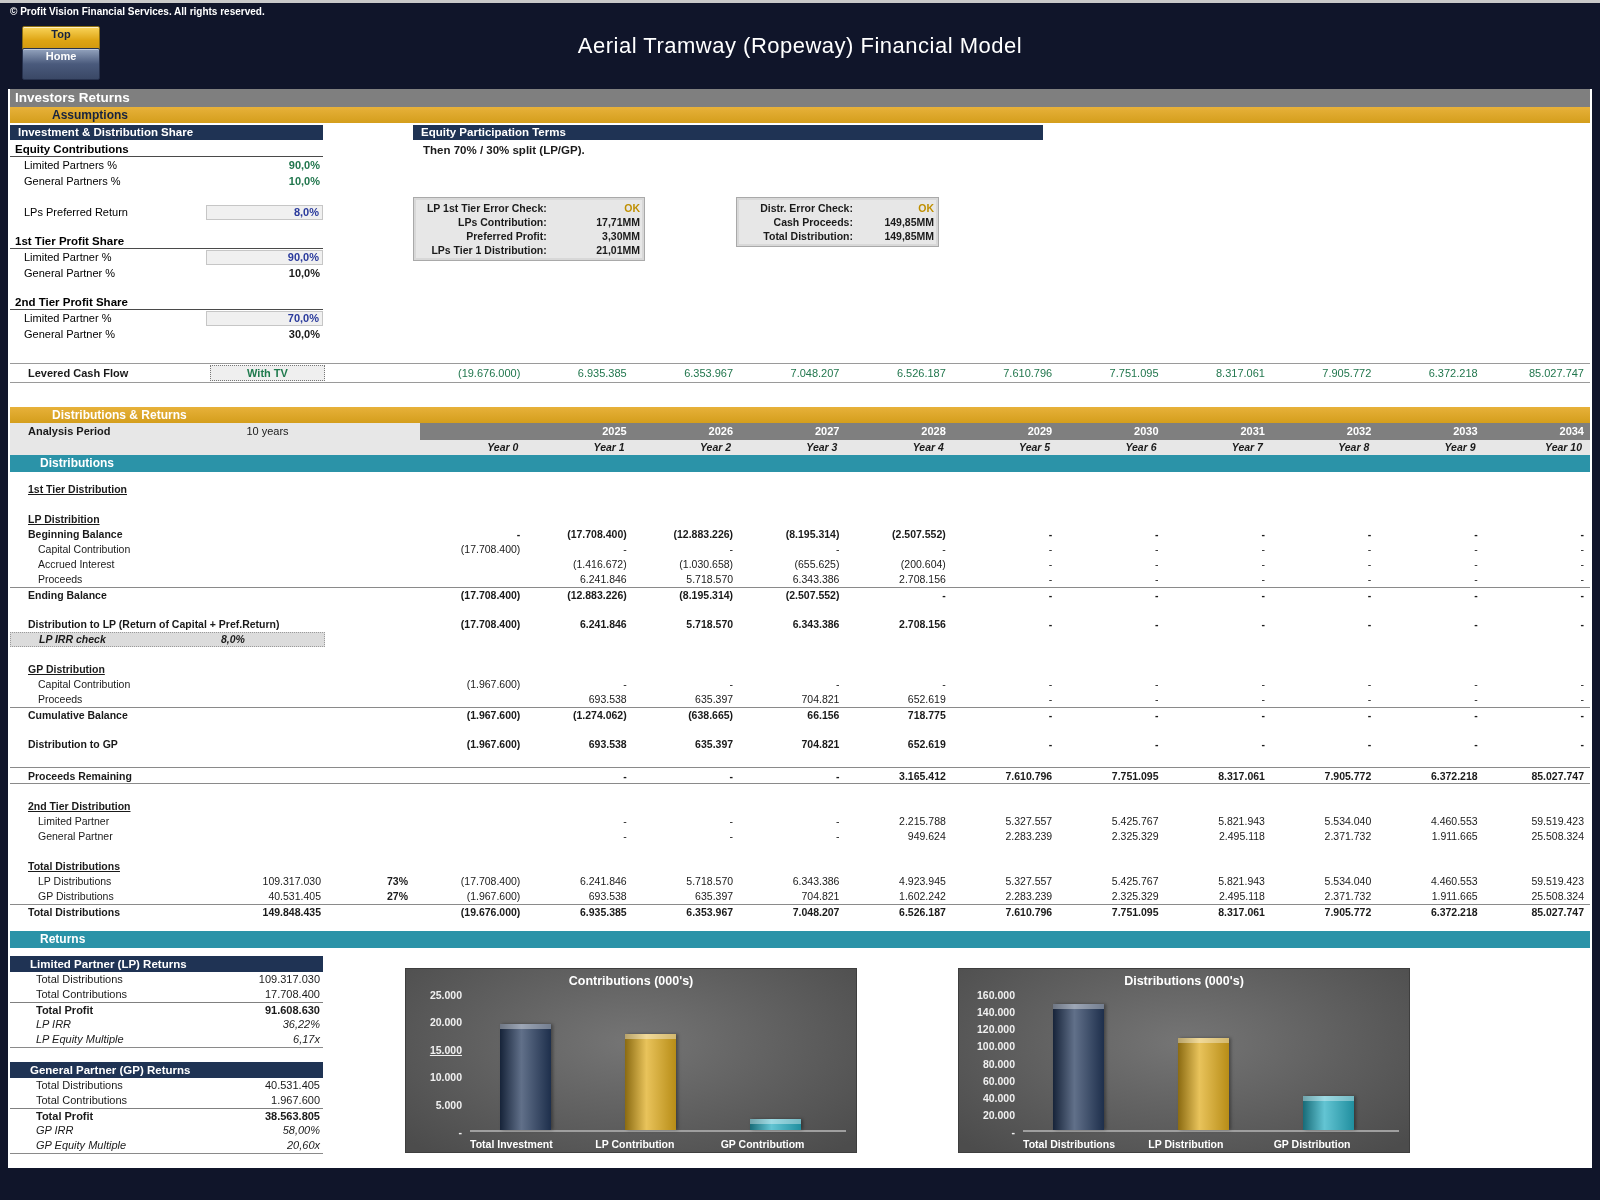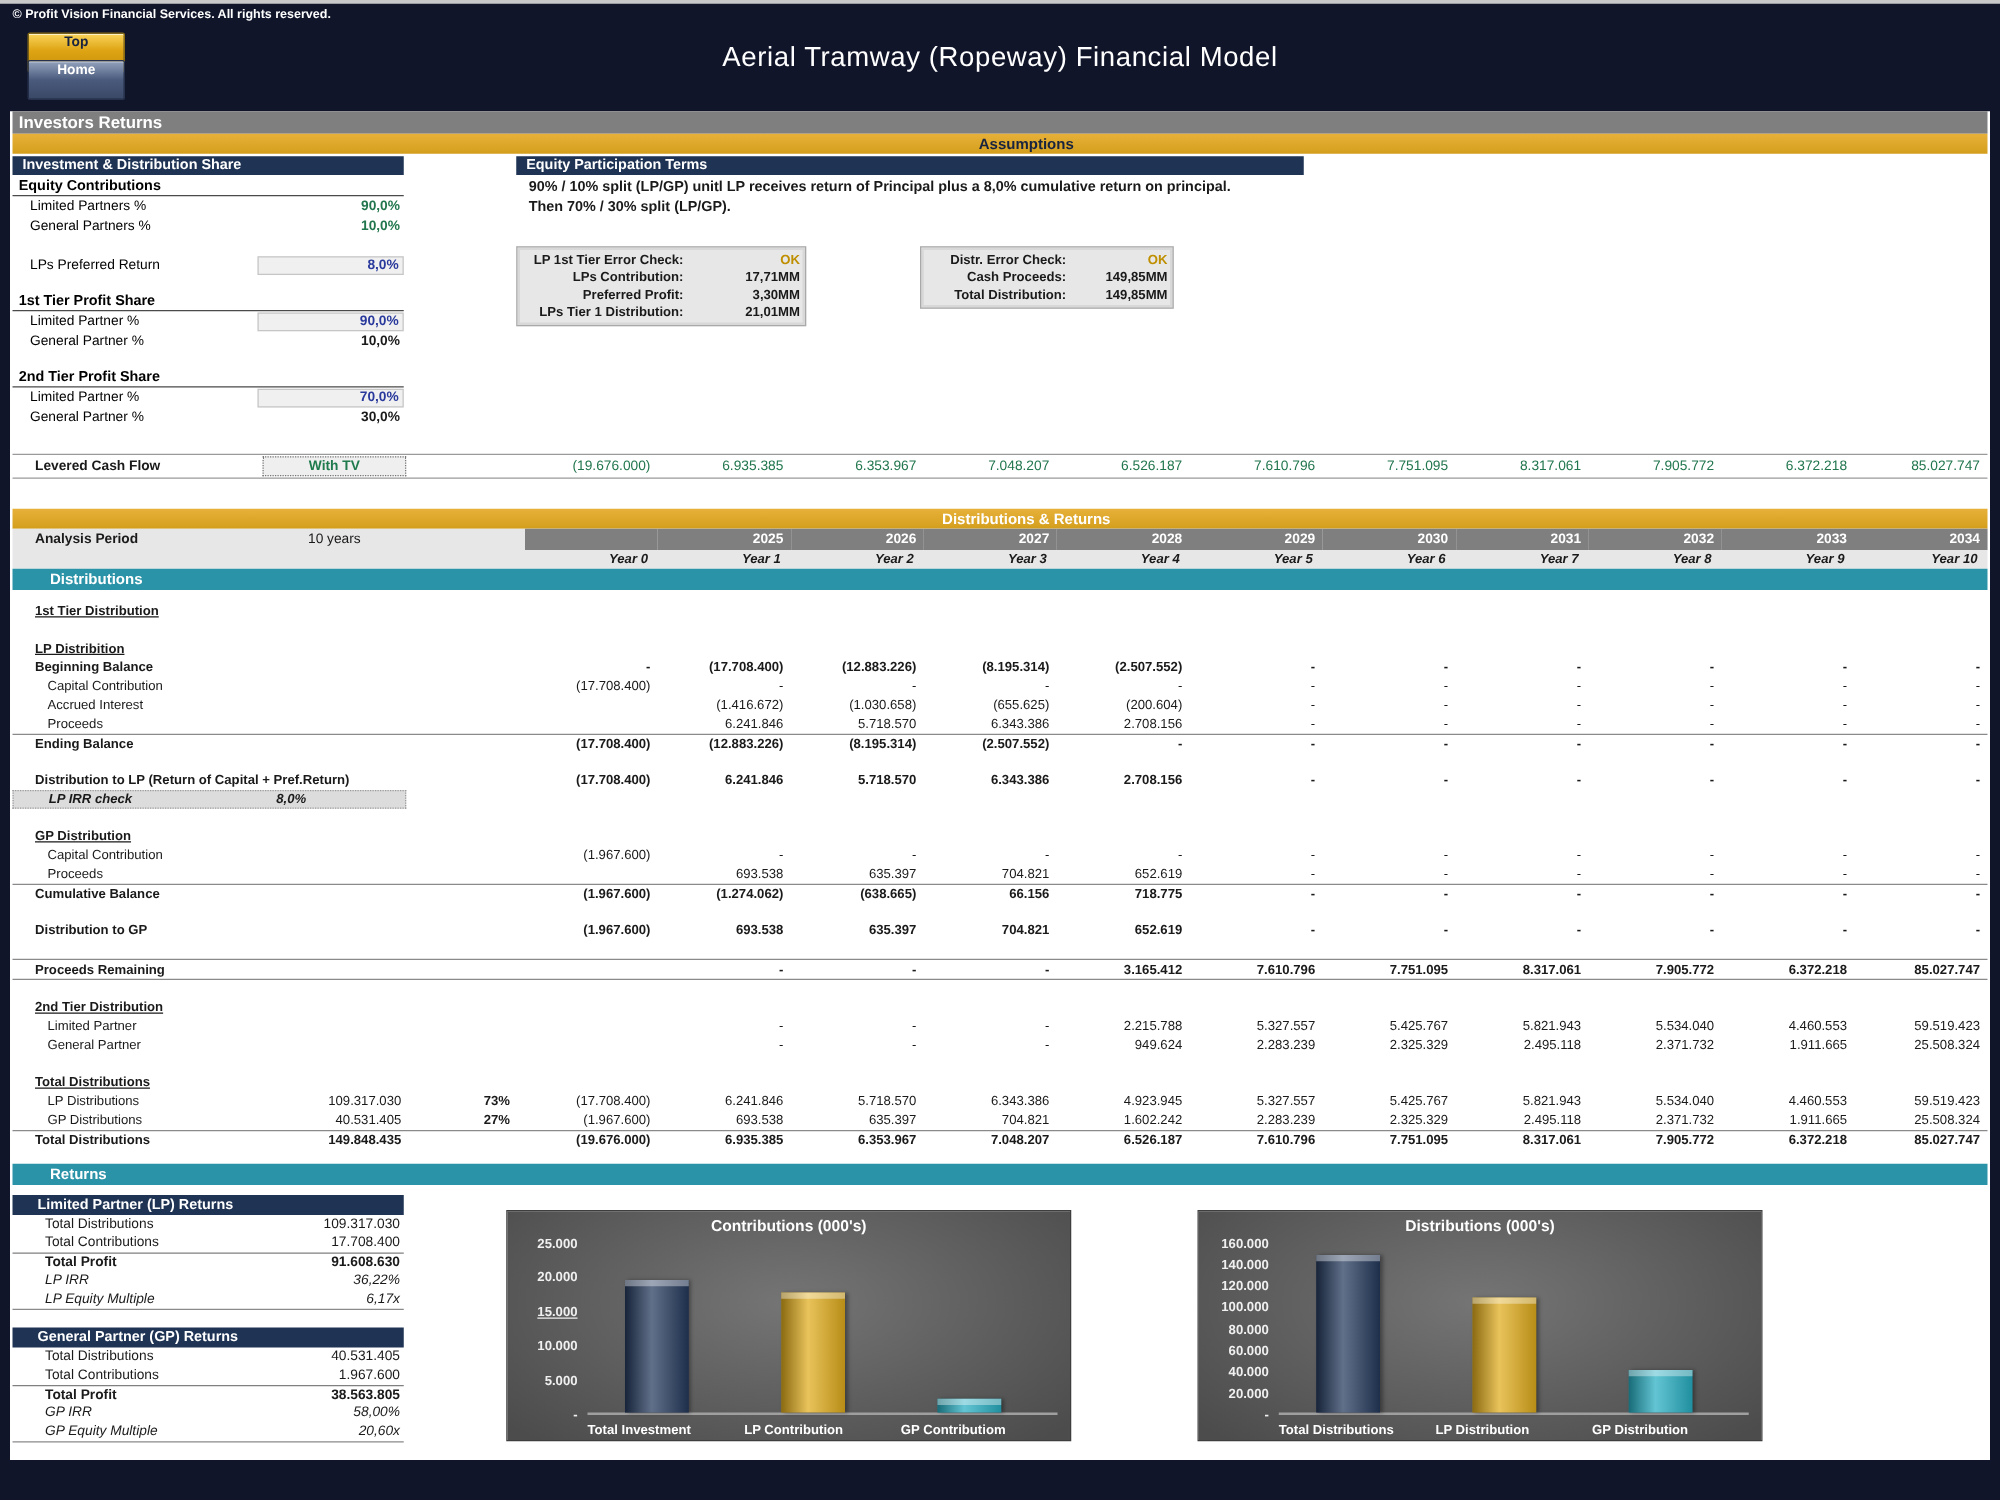--- a/index.html
+++ b/index.html
@@ -8,21 +8,21 @@
   
   .topbar{position:relative;height:86px;}
   .copyright{position:absolute;top:3px;left:10px;color:#FFFFFF;font-size:10px;font-weight:bold;}
   .btn{position:absolute;left:22px;width:78px;height:32px;text-align:center;font-size:11px;font-weight:bold;line-height:15px;border-radius:2px;cursor:pointer;}
   .btn-top{top:23px;background:linear-gradient(#F9D45A,#DEA413 45%,#C68F0B);color:#17233F;border:1px solid #8A6D12;box-shadow:inset 0 1px 0 rgba(255,255,255,.65);}
   .btn-home{top:45px;background:linear-gradient(#93A3BE,#4A5A7C 50%,#3A4866);color:#FFFFFF;border:1px solid #27324E;box-shadow:inset 0 1px 0 rgba(255,255,255,.45);}
   .title{position:absolute;top:30px;width:100%;text-align:center;color:#FFFFFF;font-size:22px;letter-spacing:.5px;}
   
   .content{position:absolute;top:86px;left:8px;right:8px;height:1079px;background:#FFFFFF;}
   .bar-gray{height:18px;background:#7F7F7F;color:#FFF;font-weight:bold;font-size:13.5px;line-height:18px;padding-left:5px;margin:0 2px;}
-  .bar-gold{height:16px;background:linear-gradient(#E7B13A,#D49E1C);color:#17233F;font-weight:bold;font-size:12px;line-height:16px;padding-left:42px;margin:0 2px;text-align:center;}
+  .bar-gold{height:16px;background:linear-gradient(#E7B13A,#D49E1C);color:#17233F;font-weight:bold;font-size:12px;line-height:16px;padding-left:42px;margin:0 2px;}
   .bar-gold.white{color:#FFFFFF;}
   .bar-teal{height:17px;background:#2B93A8;color:#FFF;font-weight:bold;font-size:12px;line-height:17px;padding-left:30px;margin:0 2px;}
   
   .assump{position:relative;height:232px;margin:0 2px;font-size:11px;}
   .panel-hdr{background:#1F3354;color:#FFF;font-weight:bold;font-size:11.5px;height:15px;line-height:15px;padding-left:8px;}
   .left-panel{position:absolute;left:0;top:2px;width:313px;}
   .ghead{font-weight:bold;font-size:11.5px;border-bottom:1px solid #4A4A4A;height:16px;line-height:16px;padding-left:5px;margin-top:1px;}
   .ghead.gap{margin-top:13px;}
   .arow{display:flex;height:15px;line-height:15px;margin-top:1px;}
   .arow .al{flex:1;padding-left:14px;}
@@ -143,21 +143,20 @@
               <div class="av input">70,0%</div>
             </div>
             <div class="arow">
               <div class="al">General Partner %</div>
               <div class="av plain">30,0%</div>
             </div>
           </div>
       </div>
       <div class="terms">
         <div class="panel-hdr">Equity Participation Terms</div>
-        <p>90% / 10% split (LP/GP) unitl LP receives return of Principal plus a 8,0% cumulative return on principal.</p>
         <p>Then 70% / 30% split (LP/GP).</p>
       </div>
       <div class="cbox cbox1" id="cbox1">
           <div class="crow">
             <div class="cl">LP 1st Tier Error Check:</div>
             <div class="cv ok">OK</div>
           </div>
           <div class="crow">
             <div class="cl">LPs Contribution:</div>
             <div class="cv">17,71MM</div>

